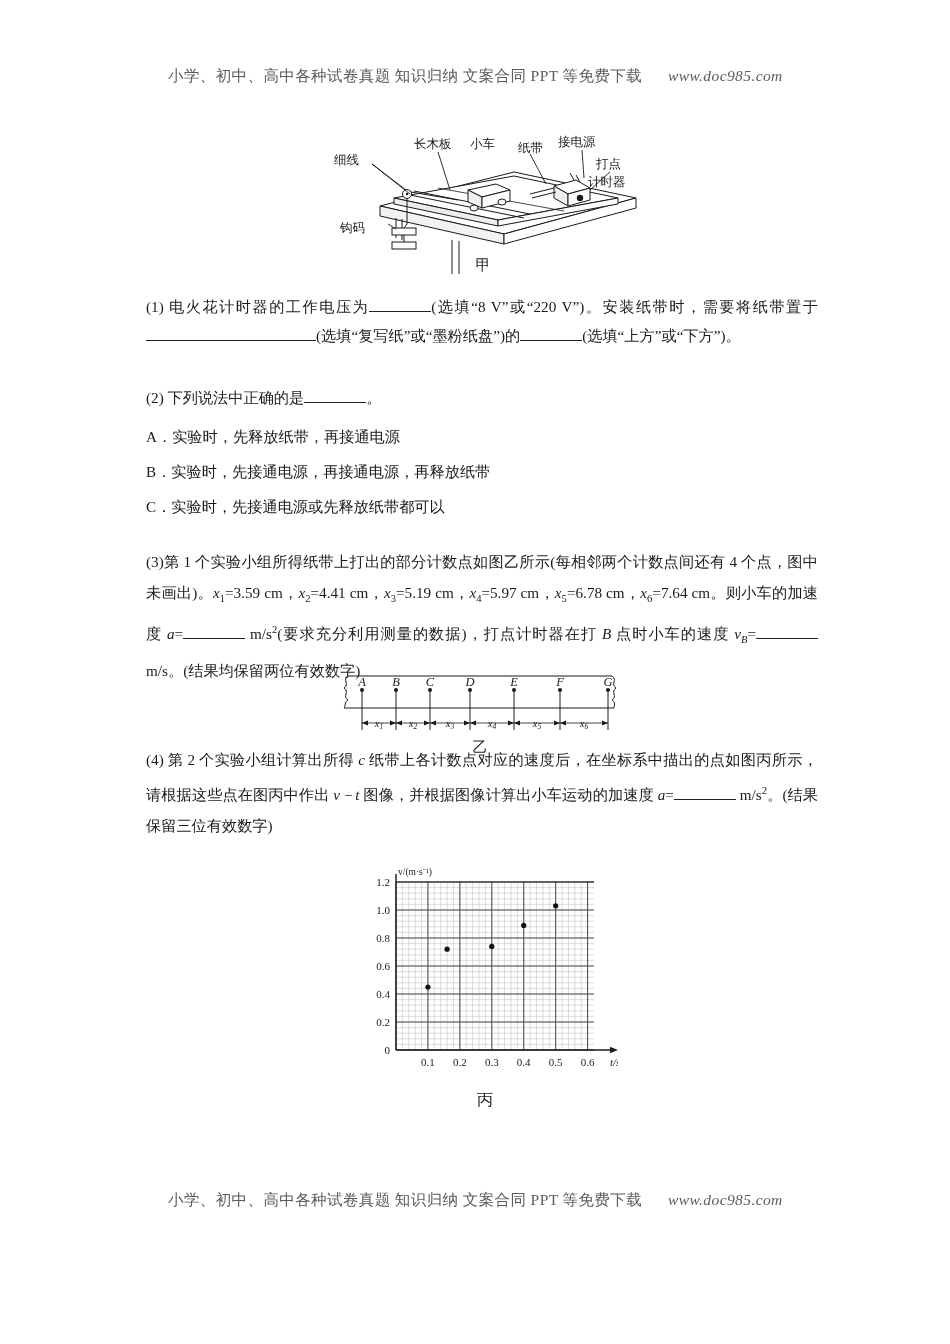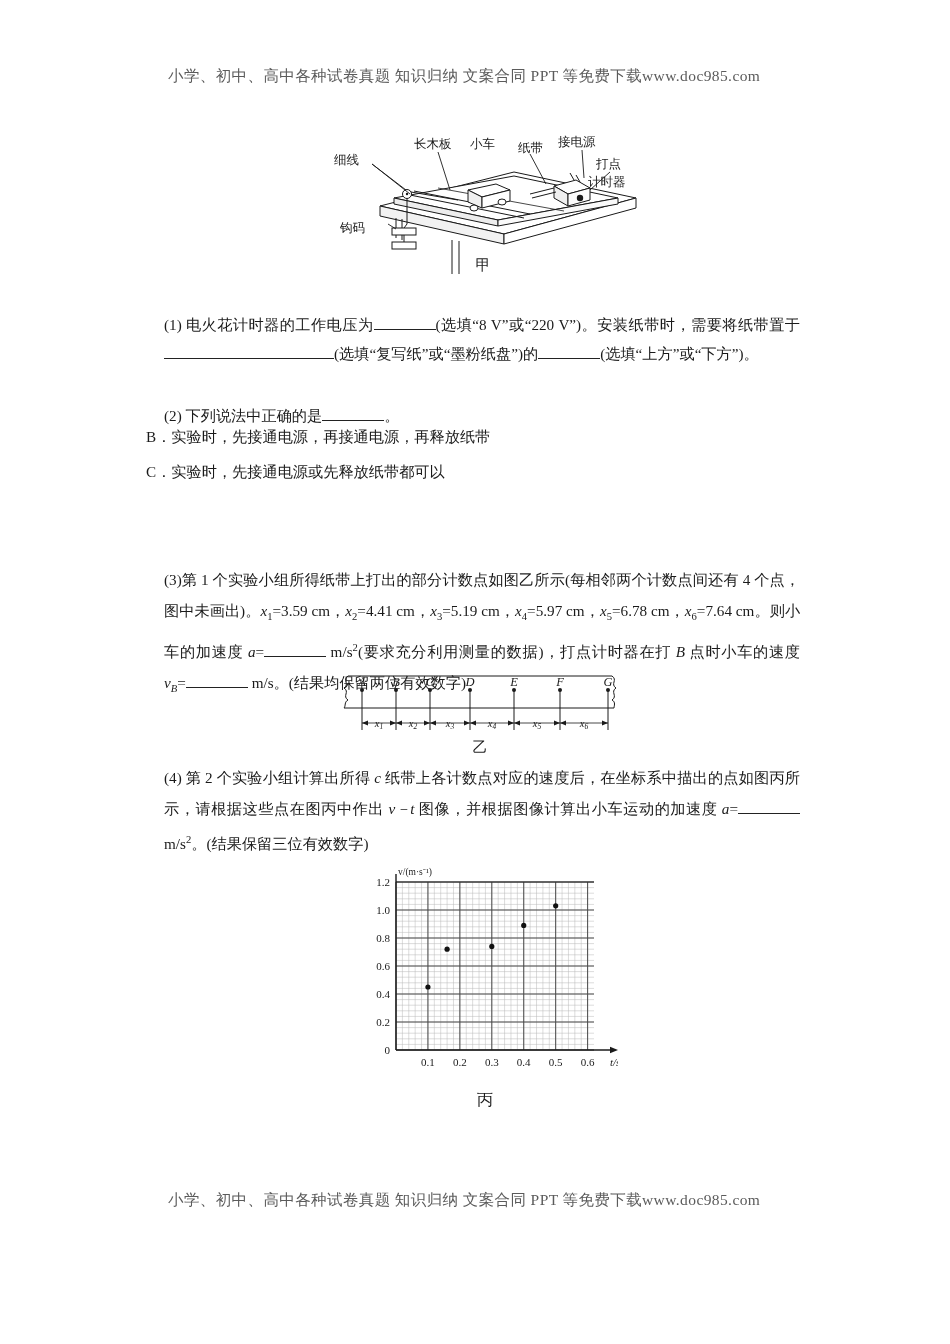--- a/index.html
+++ b/index.html
@@ -28,35 +28,37 @@
     position: absolute;
     left: 168px;
     width: 700px;
     font-size: 15.5px;
     letter-spacing: 0.4px;
     color: #5b5b5b;
     white-space: nowrap;
     font-family: "Liberation Serif", "DejaVu Serif", serif;
   }
   .watermark .wm-url {
+    margin-left: 26px;
     font-family: "Liberation Serif", "DejaVu Serif", serif;
+    font-style: italic;
   }
   #wm-top { top: 66px; }
   #wm-bottom { top: 1190px; }
 
   
   .qblock {
     position: absolute;
     left: 146px;
     width: 672px;
     font-size: 15.2px;
     line-height: 29px;
     text-align: justify;
   }
-  .qline { margin: 18px; }
+  .qline { margin: 0; }
   .blank {
     display: inline-block;
     border-bottom: 1px solid #222;
     vertical-align: baseline;
     height: 15px;
   }
   .blank.w1 { width: 62px; }
   .blank.w2 { width: 170px; }
   .it { font-style: italic; font-family: "Liberation Serif", serif; }
   sub { font-size: 70%; }
@@ -195,20 +197,21 @@
   <div id="cap-jia">甲</div>
 
   <div class="qblock" id="q1" style="top:292px;">
     <p class="qline"><span>(1) 电火花计时器的工作电压为</span><span class="blank w1"></span><span>(选填“8 V”或“220 V”)。安装纸带时，需要将纸带置于</span><span class="blank w2"></span><span>(选填“复写纸”或“墨粉纸盘”)的</span><span class="blank w1"></span><span>(选填“上方”或“下方”)。</span></p>
   </div>
 
   <div class="qblock" id="q2" style="top:383px;">
     <p class="qline"><span>(2) 下列说法中正确的是</span><span class="blank w1"></span><span>。</span></p>
   </div>
   <div class="qblock" id="q2-opts" style="top:419px;line-height:35px;">
+    <p class="opt">A．实验时，先释放纸带，再接通电源</p>
     <p class="opt">B．实验时，先接通电源，再接通电源，再释放纸带</p>
     <p class="opt">C．实验时，先接通电源或先释放纸带都可以</p>
   </div>
 
   <div class="qblock" id="q3" style="top:546px;line-height:31px;">
     <p class="qline"><span>(3)第 1 个实验小组所得纸带上打出的部分计数点如图乙所示(每相邻两个计数点间还有 4 个点，图中未画出)。</span><span class="it">x</span><sub>1</sub>=<span>3.59 cm</span>，<span class="it">x</span><sub>2</sub>=<span>4.41 cm</span>，<span class="it">x</span><sub>3</sub>=<span>5.19 cm</span>，<span class="it">x</span><sub>4</sub>=<span>5.97 cm</span>，<span class="it">x</span><sub>5</sub>=<span>6.78 cm</span>，<span class="it">x</span><sub>6</sub>=<span>7.64 cm</span>。<span>则小车的加速度 </span><span class="it">a</span><span>=</span><span class="blank w1"></span> <span>m/s</span><sup>2</sup><span>(要求充分利用测量的数据)，打点计时器在打 </span><span class="it">B</span><span> 点时小车的速度 </span><span class="it">v</span><sub class="it">B</sub><span>=</span><span class="blank w1"></span> <span>m/s。</span><span>(结果均保留两位有效数字)</span></p>
   </div>
 
   <div id="fig-tape">
     <svg width="300" height="72" viewBox="0 0 300 72">

